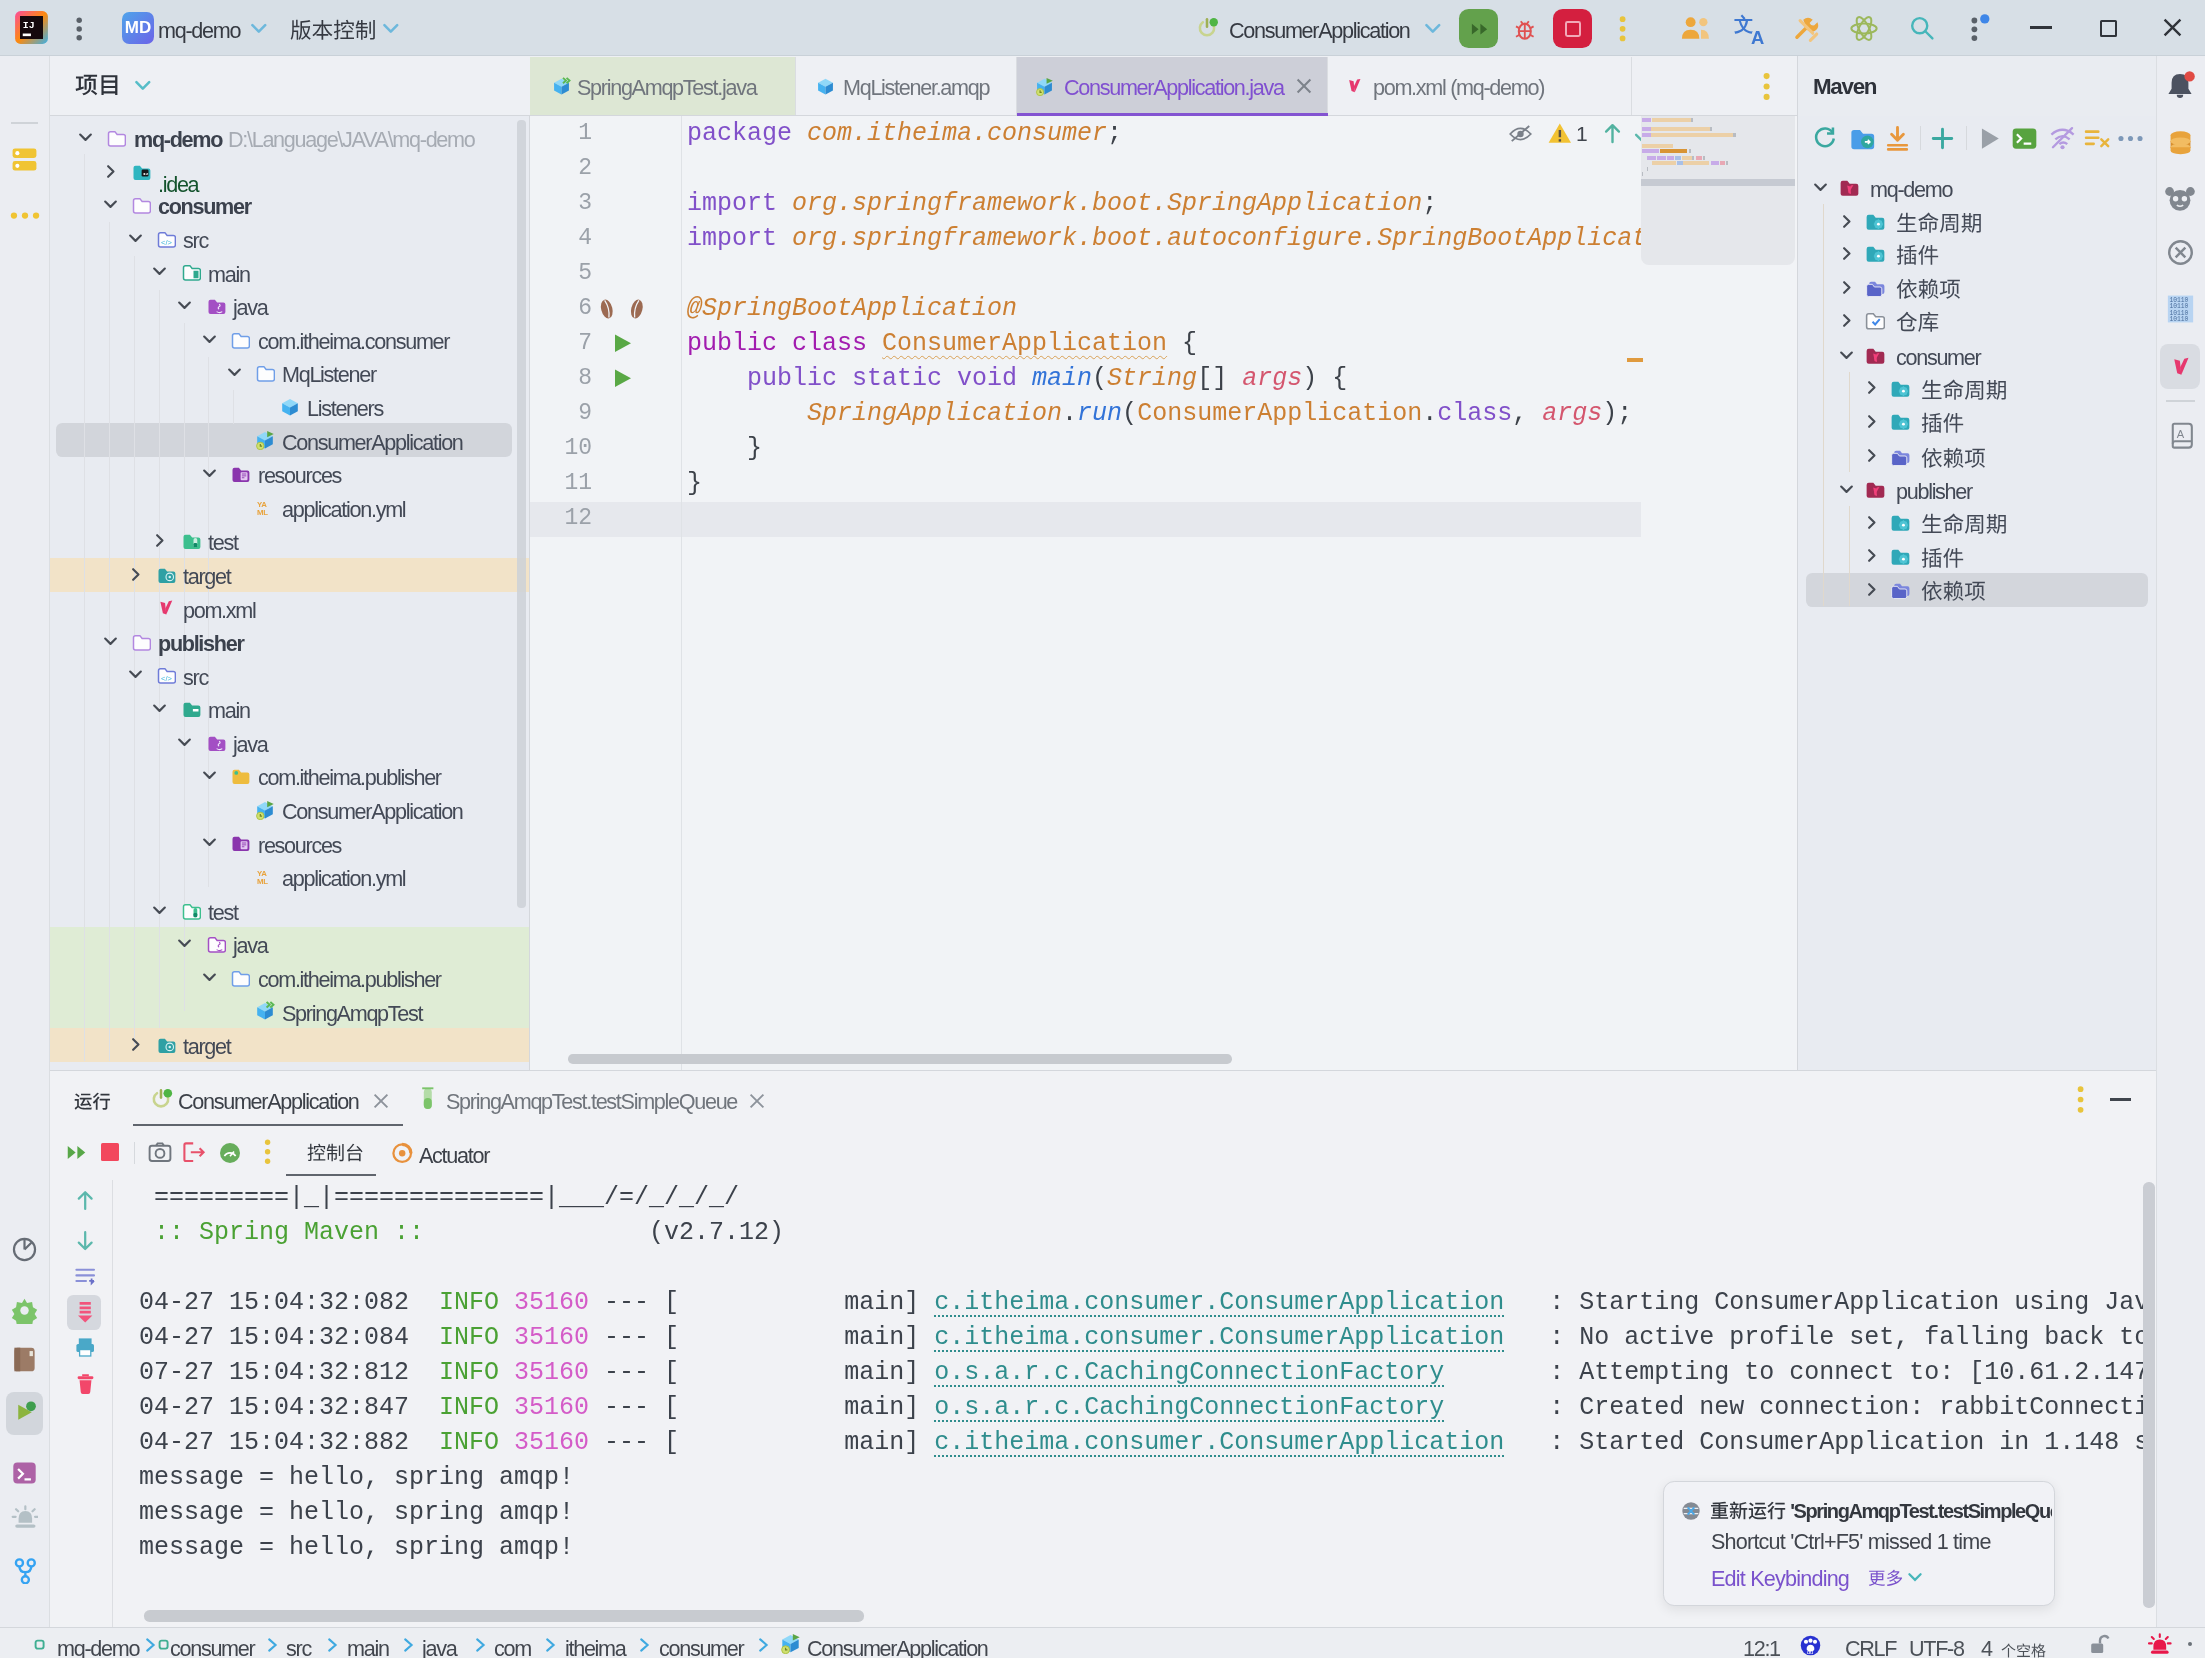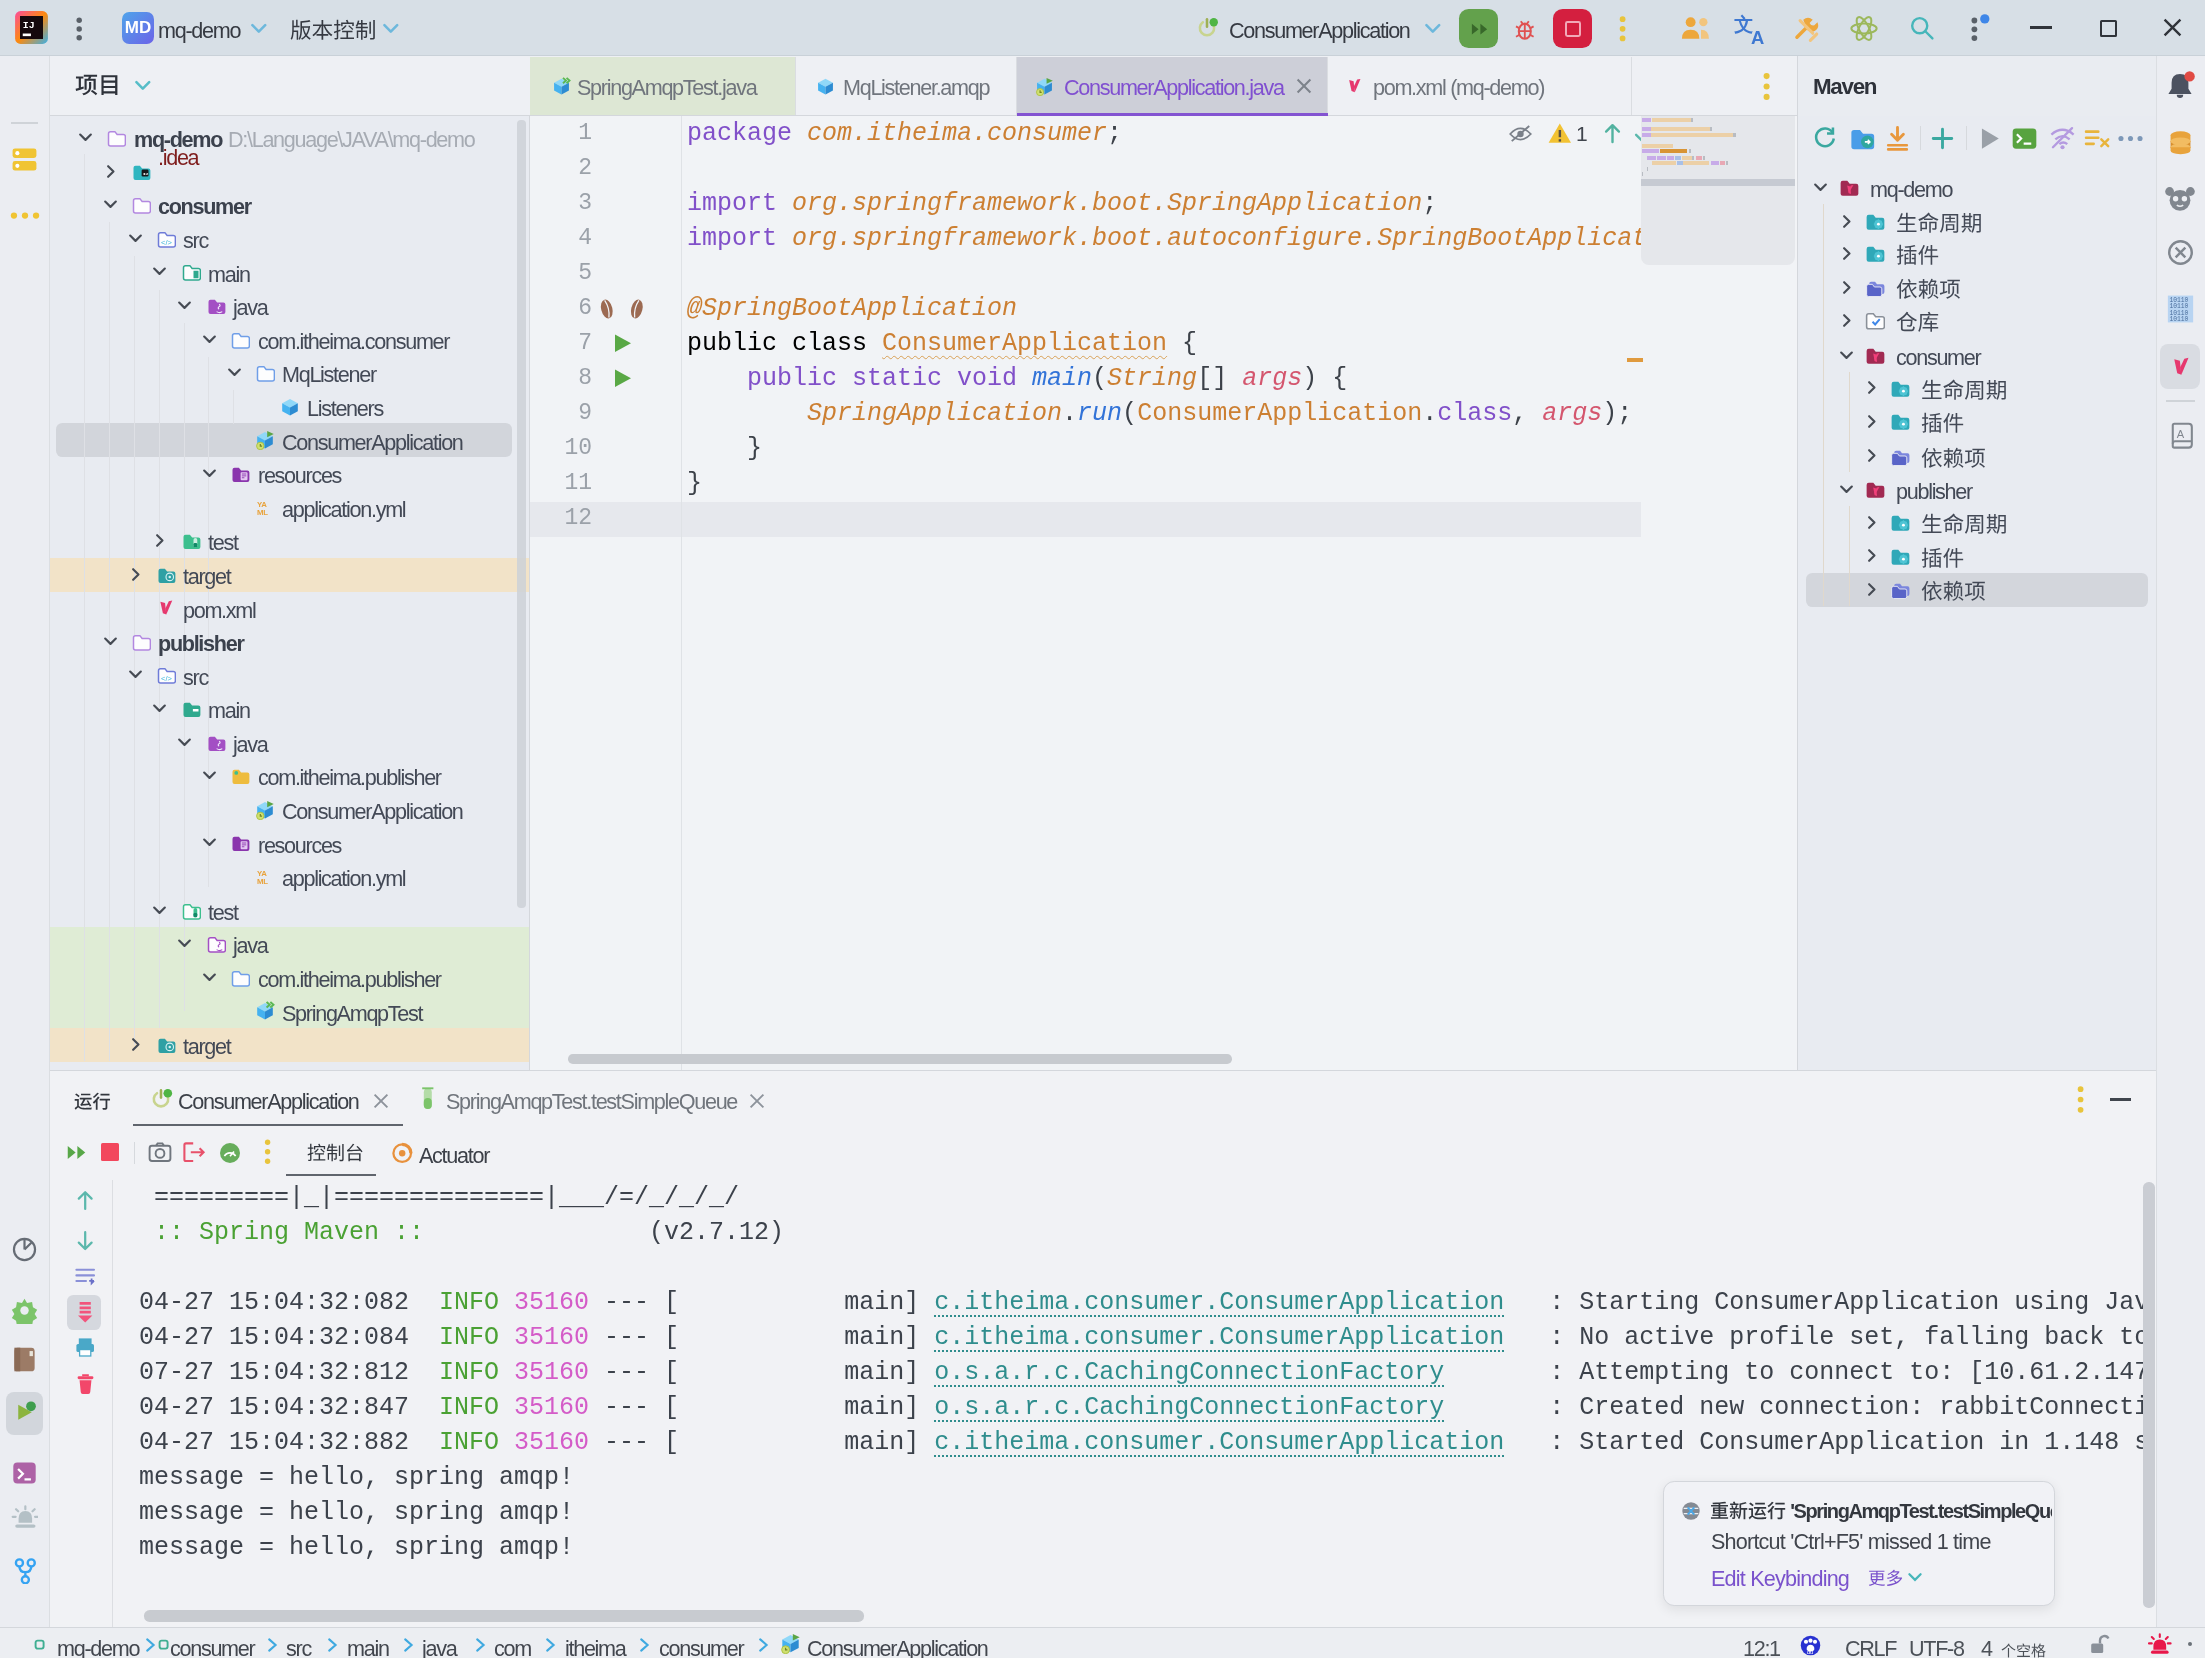--- a/index.html
+++ b/index.html
@@ -223,21 +223,21 @@
 <span style="left:134px;top:127px;font-weight:bold;color:#3b414d">mq-demo</span>
 <span style="left:228px;top:127px;color:#a6abb3">D:\Language\JAVA\mq-demo</span>
 <svg style="position:absolute;left:101px;top:162px;" width="19" height="19" viewBox="0 0 32 32" fill="none">
     <path d="M12 7 L21 16 L12 25" stroke="#464b54" stroke-width="3.6" stroke-linecap="round" stroke-linejoin="round"></path>
   </svg>
 <svg style="position:absolute;left:131px;top:162px;" width="20" height="20" viewBox="0 0 32 32" fill="none">
     <path d="M4 9 q0-3.2 3.2-3.2 h7 l3.6 4.6 h10 q3.2 0 3.2 3.2 v11.8 q0 3.2-3.2 3.2 h-20.6 q-3.2 0-3.2-3.2 Z" fill="#2fb5c0"></path>
     <rect x="17" y="12" width="11" height="11" rx="2" fill="#17181c"></rect>
     <text x="19" y="21" font-size="7" font-weight="bold" fill="#fff" font-family="Liberation Mono">IJ</text>
   </svg>
-<span style="left:158px;top:145px;color:#7f1d1d">.idea</span>
+<span style="left:158px;top:172px;color:#14532d">.idea</span>
 <svg style="position:absolute;left:101px;top:195px;" width="19" height="19" viewBox="0 0 32 32" fill="none">
     <path d="M7 11 L16 20 L25 11" stroke="#464b54" stroke-width="3.6" stroke-linecap="round" stroke-linejoin="round"></path>
   </svg>
 <svg style="position:absolute;left:131px;top:195px;" width="20" height="20" viewBox="0 0 32 32" fill="none">
     <path d="M4 9 q0-3.2 3.2-3.2 h7 l3.6 4.6 h10 q3.2 0 3.2 3.2 v11.8 q0 3.2-3.2 3.2 h-20.6 q-3.2 0-3.2-3.2 Z" fill="#fdfdfe" stroke="#b287e0" stroke-width="2.4"></path>
   </svg>
 <span style="left:158px;top:194px;font-weight:bold;color:#3b414d">consumer</span>
 <svg style="position:absolute;left:126px;top:229px;" width="19" height="19" viewBox="0 0 32 32" fill="none">
     <path d="M7 11 L16 20 L25 11" stroke="#464b54" stroke-width="3.6" stroke-linecap="round" stroke-linejoin="round"></path>
   </svg>
@@ -439,21 +439,21 @@
 <div style="left:517px;top:120px;width:8.8px;height:788px;background:#cdd1d7;border-radius:4px;opacity:.85"></div>
 <div style="left:530px;top:116px;width:1266px;height:954px;background:#f1f3f6;overflow:hidden">
     <div style="left:0;top:386px;width:1111px;height:35px;background:#e6e8ed"></div>
     <div style="left:151px;top:0;width:1.2px;height:954px;background:#dfe2e6"></div>
     <pre style="left:157px;top:0.4px;font-size:25px;line-height:35px"><span style="position:static;color:#8150c9;">package</span><span style="position:static;color:#3c4149;"> </span><span style="position:static;color:#cc7f32;font-style:italic;">com.itheima.consumer</span><span style="position:static;color:#3c4149;">;</span>
 
 <span style="position:static;color:#8150c9;">import</span><span style="position:static;color:#3c4149;"> </span><span style="position:static;color:#cc7f32;font-style:italic;">org.springframework.boot.SpringApplication</span><span style="position:static;color:#3c4149;">;</span>
 <span style="position:static;color:#8150c9;">import</span><span style="position:static;color:#3c4149;"> </span><span style="position:static;color:#cc7f32;font-style:italic;">org.springframework.boot.autoconfigure.SpringBootApplication</span><span style="position:static;color:#3c4149;">;</span>
 
 <span style="position:static;color:#cc7f32;font-style:italic;">@SpringBootApplication</span>
-<span style="position:static;color:#000000;">public class</span><span style="position:static;color:#3c4149;"> </span><span style="position:static;color:#cc7f32;text-decoration:underline wavy 1.2px #d8a055;text-underline-offset:4.8px;">ConsumerApplication</span><span style="position:static;color:#3c4149;"> {</span>
+<span style="position:static;color:#a21caf;">public class</span><span style="position:static;color:#3c4149;"> </span><span style="position:static;color:#cc7f32;text-decoration:underline wavy 1.2px #d8a055;text-underline-offset:4.8px;">ConsumerApplication</span><span style="position:static;color:#3c4149;"> {</span>
 <span style="position:static;color:#3c4149;">    </span><span style="position:static;color:#8150c9;">public static void</span><span style="position:static;color:#3c4149;"> </span><span style="position:static;color:#3273d8;font-style:italic;">main</span><span style="position:static;color:#3c4149;">(</span><span style="position:static;color:#cc7f32;font-style:italic;">String</span><span style="position:static;color:#3c4149;">[] </span><span style="position:static;color:#d4566e;font-style:italic;">args</span><span style="position:static;color:#3c4149;">) {</span>
 <span style="position:static;color:#3c4149;">        </span><span style="position:static;color:#cc7f32;font-style:italic;">SpringApplication</span><span style="position:static;color:#3c4149;">.</span><span style="position:static;color:#3273d8;font-style:italic;">run</span><span style="position:static;color:#3c4149;">(</span><span style="position:static;color:#cc7f32;">ConsumerApplication</span><span style="position:static;color:#3c4149;">.</span><span style="position:static;color:#8150c9;">class</span><span style="position:static;color:#3c4149;">, </span><span style="position:static;color:#d4566e;font-style:italic;">args</span><span style="position:static;color:#3c4149;">);</span>
 <span style="position:static;color:#3c4149;">    }</span>
 <span style="position:static;color:#3c4149;">}</span>
 </pre>
     <pre style="left:0px;top:0.4px;width:62px;font-size:23px;line-height:35px;color:#9ba1a9;text-align:right">1
 2
 3
 4
 5

